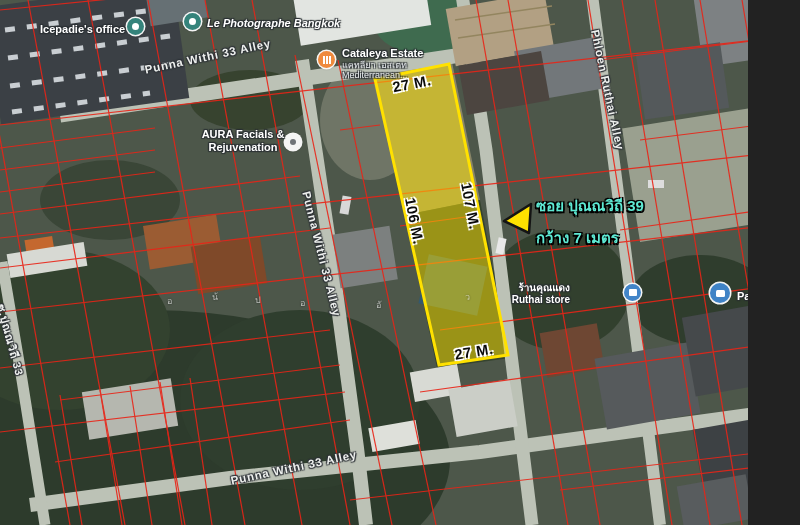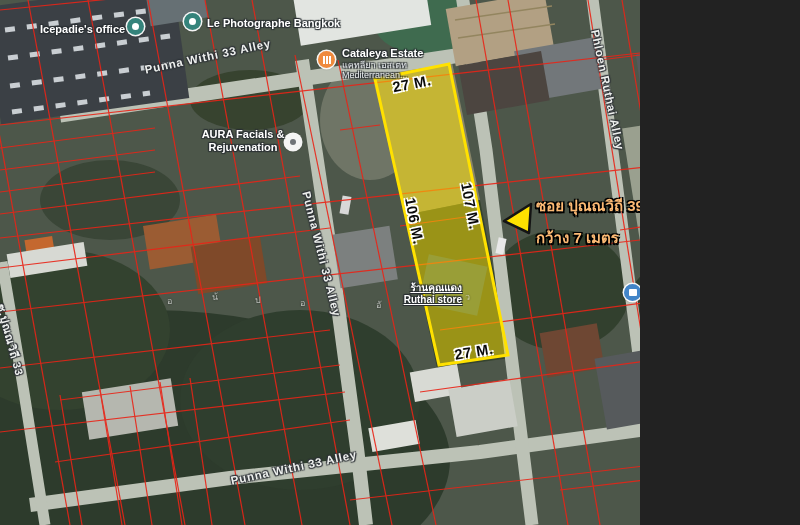--- a/index.html
+++ b/index.html
@@ -1,17 +1,17 @@
 <!DOCTYPE html>
 <html><head>
 <meta charset="utf-8">
 <style>
   html,body{margin:0;padding:0;background:#222;}
   #map{
-    position:relative;width:640px;height:525px;overflow:hidden;
+    position:relative;width:748px;height:525px;overflow:hidden;
     font-family:"Liberation Sans",sans-serif;
     background:#4d574a;
   }
   #map svg{position:absolute;left:0;top:0;}
   .lbl{position:absolute;white-space:nowrap;line-height:1.15;}
   .poi-label{
     color:#fff;font-size:11px;font-weight:700;
     text-shadow:-1px -1px 1px rgba(40,45,50,.95),1px -1px 1px rgba(40,45,50,.95),
                 -1px 1px 1px rgba(40,45,50,.95),1px 1px 1px rgba(40,45,50,.95);
   }
@@ -23,21 +23,21 @@
     transform-origin:center;
   }
   .center{transform:translate(-50%,-50%);}
   .measure{
     color:#0b0b0b;font-size:14.5px;font-weight:800;letter-spacing:.5px;
     text-shadow:-1.5px -1.5px 0 #fff,1.5px -1.5px 0 #fff,-1.5px 1.5px 0 #fff,
                 1.5px 1.5px 0 #fff,0 0 3px #fff;
     transform-origin:center;
   }
   .anno{
-    color:#fdba74;font-size:15px;font-weight:800;
+    color:#5eead4;font-size:15px;font-weight:800;
     text-shadow:-1.5px -1.5px 0 #000,1.5px -1.5px 0 #000,-1.5px 1.5px 0 #000,
                 1.5px 1.5px 0 #000,0 0 2px #000;
   }
   .tiny{color:#fff;opacity:.6;font-size:9px;text-shadow:0 0 2px #000;}
   .pin{
     position:absolute;border-radius:50%;
     box-shadow:0 0 0 1.5px rgba(255,255,255,.95),0 1px 2px rgba(0,0,0,.45);
     display:flex;align-items:center;justify-content:center;
   }
   .pin-teal{width:17px;height:17px;background:#35837b;}
@@ -187,31 +187,31 @@
       <span class="g-dot-gray"></span>
     </div>
   <div class="pin pin-blue" style="left:624px;top:284px;">
       <span class="g-bag"></span>
     </div>
   <div class="pin pin-blue-lg" style="left:710px;top:283px;">
       <span class="g-case"></span>
     </div>
 
   <div class="lbl poi-label" style="left:40px;top:23px;">Icepadie's office</div>
-  <div class="lbl poi-label" style="left:207px;top:17px;">Le Photographe Bangkok</div>
+  <div class="lbl poi-label" style="left:207px;top:17px;font-style:italic;">Le Photographe Bangkok</div>
   <div class="lbl poi-label center" style="left:243px;top:141px;text-align:center;">
     <div>AURA Facials &amp;</div>
     <div>Rejuvenation</div>
   </div>
   <div class="lbl poi-label" style="left:342px;top:47px;">
     <div>Cataleya Estate</div>
     <div class="poi-sub">แคทลียา เอสเตท</div>
     <div class="poi-sub">Mediterranean...</div>
   </div>
-  <div class="lbl poi-label" style="right:178px;top:282px;text-align:right;font-size:10px;text-decoration:underline;">
+  <div class="lbl poi-label" style="right:178px;top:282px;text-align:right;font-size:10px;">
     <div>ร้านคุณแดง</div>
     <div>Ruthai store</div>
   </div>
   <div class="lbl poi-label" style="left:737px;top:290px;">Packaging sup</div>
 
   <div class="lbl road-label center" style="left:208px;top:57px;transform:translate(-50%,-50%) rotate(-12deg);">Punna Withi 33 Alley</div>
   <div class="lbl road-label center" style="left:321px;top:254px;transform:translate(-50%,-50%) rotate(76deg);">Punna Withi 33 Alley</div>
   <div class="lbl road-label center" style="left:294px;top:468px;transform:translate(-50%,-50%) rotate(-12deg);">Punna Withi 33 Alley</div>
   <div class="lbl road-label center" style="left:607px;top:90px;transform:translate(-50%,-50%) rotate(78deg);">Phloen Ruthai Alley</div>
   <div class="lbl road-label center" style="left:10px;top:340px;font-size:11px;transform:translate(-50%,-50%) rotate(75deg);">ซ.ปุณณวิถี 33</div>

